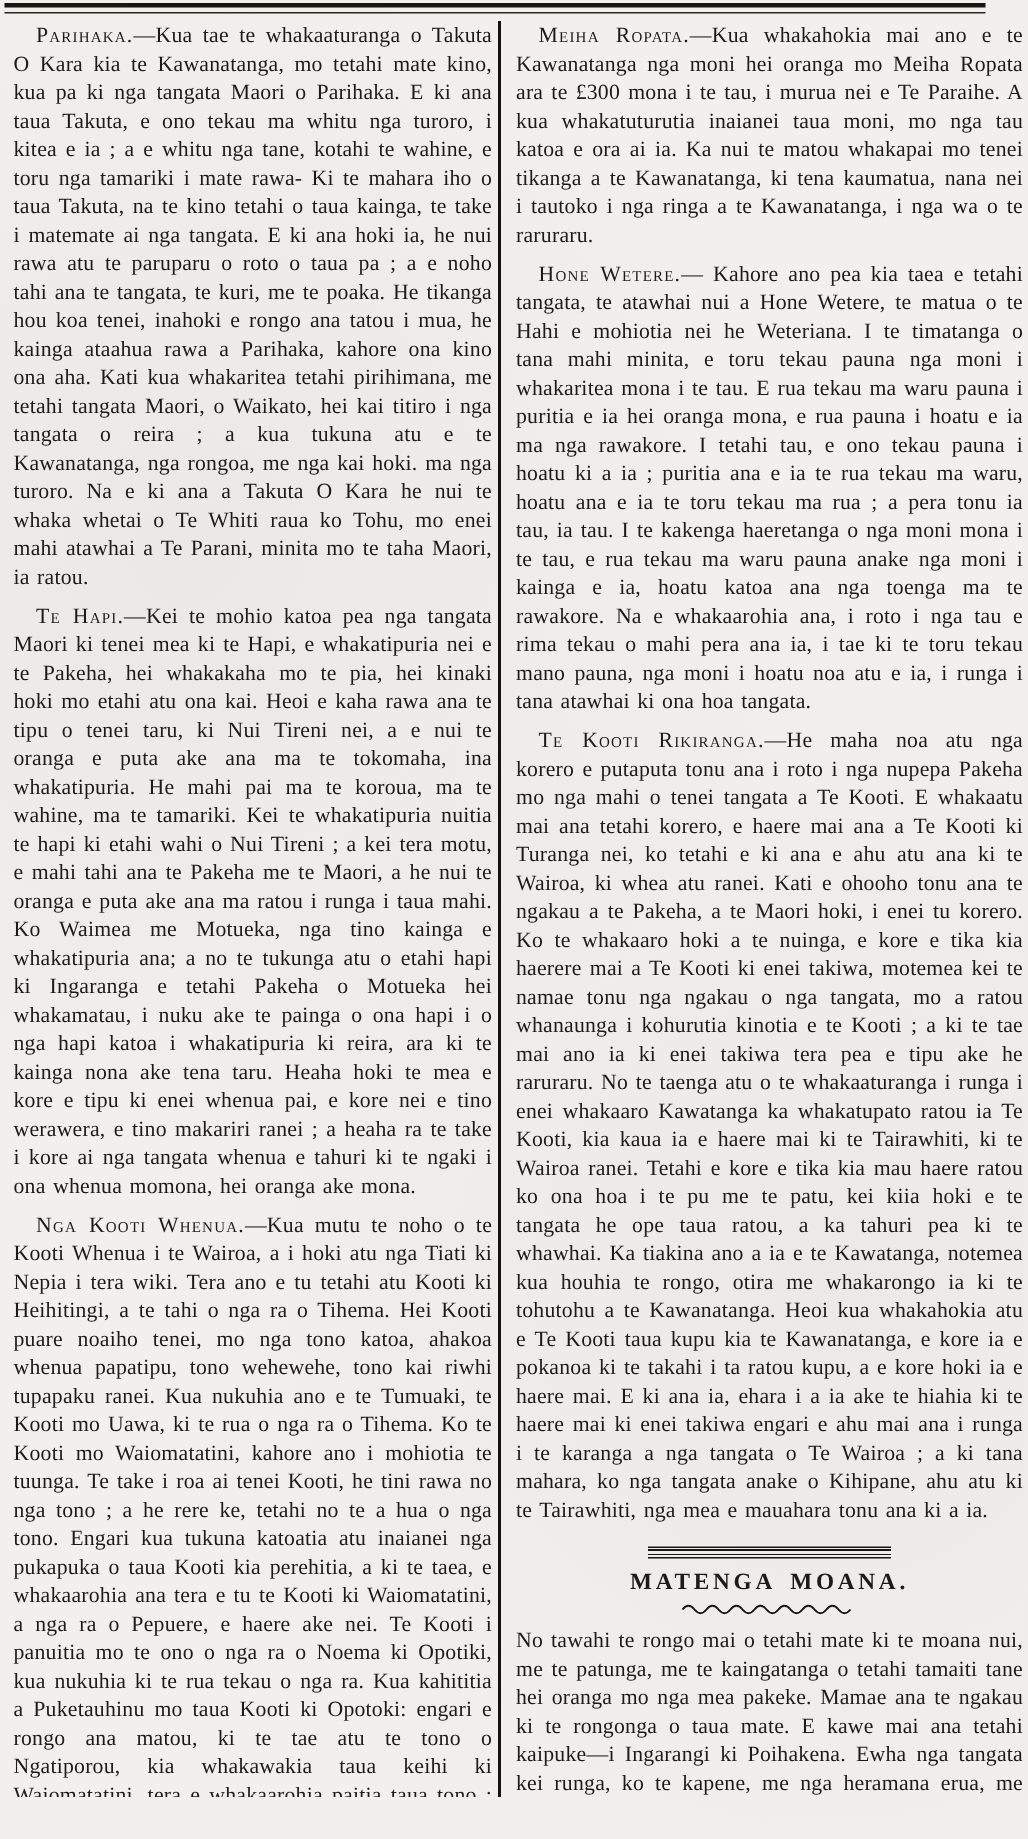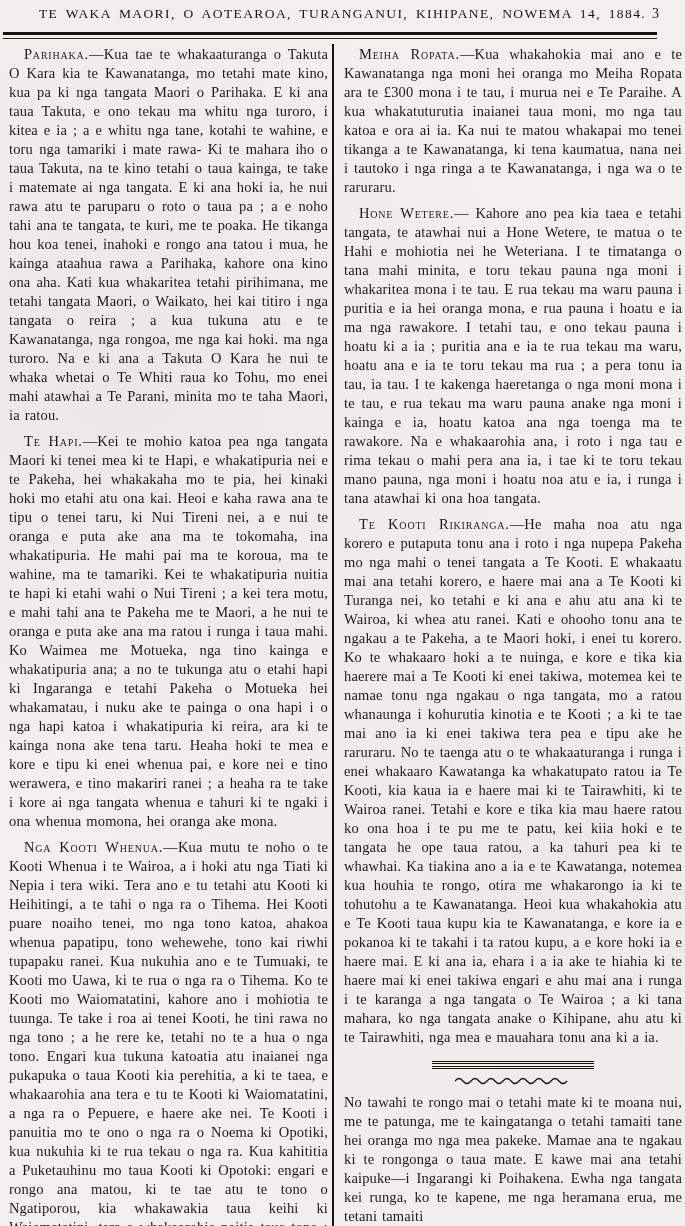--- a/index.html
+++ b/index.html
@@ -110,43 +110,40 @@
     text-indent:0;
     letter-spacing:0.15px;
     word-spacing:1.2px;
   }
 </style>
 </head>
 <body>
 
 <div class="page">
 
-  <div class="masthead-row">
-    <div class="masthead">TE WAKA MAORI, O AOTEAROA, TURANGANUI, KIHIPANE, NOWEMA 14, 1884.</div>
-    <div class="page-number">3</div>
-  </div>
 
   <div class="header-rule"></div>
 
   <div class="cols">
 
     <div class="col col-left">
       <p class="article"><span class="lead">Parihaka.</span><span>—Kua tae te whakaaturanga o Takuta O Kara kia te Kawanatanga, mo tetahi mate kino, kua pa ki nga tangata Maori o Parihaka. E ki ana taua Takuta, e ono tekau ma whitu nga turoro, i kitea e ia ; a e whitu nga tane, kotahi te wahine, e toru nga tamariki i mate rawa- Ki te mahara iho o taua Takuta, na te kino tetahi o taua kainga, te take i matemate ai nga tangata. E ki ana hoki ia, he nui rawa atu te paruparu o roto o taua pa ; a e noho tahi ana te tangata, te kuri, me te poaka. He tikanga hou koa tenei, inahoki e rongo ana tatou i mua, he kainga ataahua rawa a Parihaka, kahore ona kino ona aha. Kati kua whakaritea tetahi pirihimana, me tetahi tangata Maori, o Waikato, hei kai titiro i nga tangata o reira ; a kua tukuna atu e te Kawanatanga, nga rongoa, me nga kai hoki. ma nga turoro. Na e ki ana a Takuta O Kara he nui te whaka whetai o Te Whiti raua ko Tohu, mo enei mahi atawhai a Te Parani, minita mo te taha Maori, ia ratou.</span></p>
       <p class="article"><span class="lead">Te Hapi.</span><span>—Kei te mohio katoa pea nga tangata Maori ki tenei mea ki te Hapi, e whakatipuria nei e te Pakeha, hei whakakaha mo te pia, hei kinaki hoki mo etahi atu ona kai. Heoi e kaha rawa ana te tipu o tenei taru, ki Nui Tireni nei, a e nui te oranga e puta ake ana ma te tokomaha, ina whakatipuria. He mahi pai ma te koroua, ma te wahine, ma te tamariki. Kei te whakatipuria nuitia te hapi ki etahi wahi o Nui Tireni ; a kei tera motu, e mahi tahi ana te Pakeha me te Maori, a he nui te oranga e puta ake ana ma ratou i runga i taua mahi. Ko Waimea me Motueka, nga tino kainga e whakatipuria ana; a no te tukunga atu o etahi hapi ki Ingaranga e tetahi Pakeha o Motueka hei whakamatau, i nuku ake te painga o ona hapi i o nga hapi katoa i whakatipuria ki reira, ara ki te kainga nona ake tena taru. Heaha hoki te mea e kore e tipu ki enei whenua pai, e kore nei e tino werawera, e tino makariri ranei ; a heaha ra te take i kore ai nga tangata whenua e tahuri ki te ngaki i ona whenua momona, hei oranga ake mona.</span></p>
       <p class="article"><span class="lead">Nga Kooti Whenua.</span><span>—Kua mutu te noho o te Kooti Whenua i te Wairoa, a i hoki atu nga Tiati ki Nepia i tera wiki. Tera ano e tu tetahi atu Kooti ki Heihitingi, a te tahi o nga ra o Tihema. Hei Kooti puare noaiho tenei, mo nga tono katoa, ahakoa whenua papatipu, tono wehewehe, tono kai riwhi tupapaku ranei. Kua nukuhia ano e te Tumuaki, te Kooti mo Uawa, ki te rua o nga ra o Tihema. Ko te Kooti mo Waiomatatini, kahore ano i mohiotia te tuunga. Te take i roa ai tenei Kooti, he tini rawa no nga tono ; a he rere ke, tetahi no te a hua o nga tono. Engari kua tukuna katoatia atu inaianei nga pukapuka o taua Kooti kia perehitia, a ki te taea, e whakaarohia ana tera e tu te Kooti ki Waiomatatini, a nga ra o Pepuere, e haere ake nei. Te Kooti i panuitia mo te ono o nga ra o Noema ki Opotiki, kua nukuhia ki te rua tekau o nga ra. Kua kahititia a Puketauhinu mo taua Kooti ki Opotoki: engari e rongo ana matou, ki te tae atu te tono o Ngatiporou, kia whakawakia taua keihi ki Waiomatatini, tera e whakaarohia paitia taua tono ; a ki te kore e kaha rawa nga tangata o tera moka ki te pupuri atu ki reira, ka nukuhia mai ki Waiomatatini nei whakaoti ai.</span></p>
     </div>
 
     <div class="col-divider"></div>
 
     <div class="col col-right">
       <p class="article"><span class="lead">Meiha Ropata.</span><span>—Kua whakahokia mai ano e te Kawanatanga nga moni hei oranga mo Meiha Ropata ara te £300 mona i te tau, i murua nei e Te Paraihe. A kua whakatuturutia inaianei taua moni, mo nga tau katoa e ora ai ia. Ka nui te matou whakapai mo tenei tikanga a te Kawanatanga, ki tena kaumatua, nana nei i tautoko i nga ringa a te Kawanatanga, i nga wa o te raruraru.</span></p>
       <p class="article"><span class="lead">Hone Wetere.</span><span>— Kahore ano pea kia taea e tetahi tangata, te atawhai nui a Hone Wetere, te matua o te Hahi e mohiotia nei he Weteriana. I te timatanga o tana mahi minita, e toru tekau pauna nga moni i whakaritea mona i te tau. E rua tekau ma waru pauna i puritia e ia hei oranga mona, e rua pauna i hoatu e ia ma nga rawakore. I tetahi tau, e ono tekau pauna i hoatu ki a ia ; puritia ana e ia te rua tekau ma waru, hoatu ana e ia te toru tekau ma rua ; a pera tonu ia tau, ia tau. I te kakenga haeretanga o nga moni mona i te tau, e rua tekau ma waru pauna anake nga moni i kainga e ia, hoatu katoa ana nga toenga ma te rawakore. Na e whakaarohia ana, i roto i nga tau e rima tekau o mahi pera ana ia, i tae ki te toru tekau mano pauna, nga moni i hoatu noa atu e ia, i runga i tana atawhai ki ona hoa tangata.</span></p>
       <p class="article"><span class="lead">Te Kooti Rikiranga.</span><span>—He maha noa atu nga korero e putaputa tonu ana i roto i nga nupepa Pakeha mo nga mahi o tenei tangata a Te Kooti. E whakaatu mai ana tetahi korero, e haere mai ana a Te Kooti ki Turanga nei, ko tetahi e ki ana e ahu atu ana ki te Wairoa, ki whea atu ranei. Kati e ohooho tonu ana te ngakau a te Pakeha, a te Maori hoki, i enei tu korero. Ko te whakaaro hoki a te nuinga, e kore e tika kia haerere mai a Te Kooti ki enei takiwa, motemea kei te namae tonu nga ngakau o nga tangata, mo a ratou whanaunga i kohurutia kinotia e te Kooti ; a ki te tae mai ano ia ki enei takiwa tera pea e tipu ake he raruraru. No te taenga atu o te whakaaturanga i runga i enei whakaaro Kawatanga ka whakatupato ratou ia Te Kooti, kia kaua ia e haere mai ki te Tairawhiti, ki te Wairoa ranei. Tetahi e kore e tika kia mau haere ratou ko ona hoa i te pu me te patu, kei kiia hoki e te tangata he ope taua ratou, a ka tahuri pea ki te whawhai. Ka tiakina ano a ia e te Kawatanga, notemea kua houhia te rongo, otira me whakarongo ia ki te tohutohu a te Kawanatanga. Heoi kua whakahokia atu e Te Kooti taua kupu kia te Kawanatanga, e kore ia e pokanoa ki te takahi i ta ratou kupu, a e kore hoki ia e haere mai. E ki ana ia, ehara i a ia ake te hiahia ki te haere mai ki enei takiwa engari e ahu mai ana i runga i te karanga a nga tangata o Te Wairoa ; a ki tana mahara, ko nga tangata anake o Kihipane, ahu atu ki te Tairawhiti, nga mea e mauahara tonu ana ki a ia.</span></p>
 
       <div class="section-sep"></div>
+      <h2 class="section-title">MATENGA MOANA.</h2>
       <svg class="wavy-rule" width="118" height="9" viewBox="0 0 118 9" aria-hidden="true">
         <path d="M1,5 q4,-5 8,0 t8,0 t8,0 t8,0 t8,0 t8,0 t8,0 t8,0 t8,0 t8,0 t8,0 t8,0 t8,0 t8,0" fill="none" stroke="#17150f" stroke-width="1.3"></path>
       </svg>
       <p class="section-body">No tawahi te rongo mai o tetahi mate ki te moana nui, me te patunga, me te kaingatanga o tetahi tamaiti tane hei oranga mo nga mea pakeke. Mamae ana te ngakau ki te rongonga o taua mate. E kawe mai ana tetahi kaipuke—i Ingarangi ki Poihakena. Ewha nga tangata kei runga, ko te kapene, me nga heramana erua, me tetani tamaiti</p>
     </div>
 
   </div>
 </div>
 
 </body></html>

